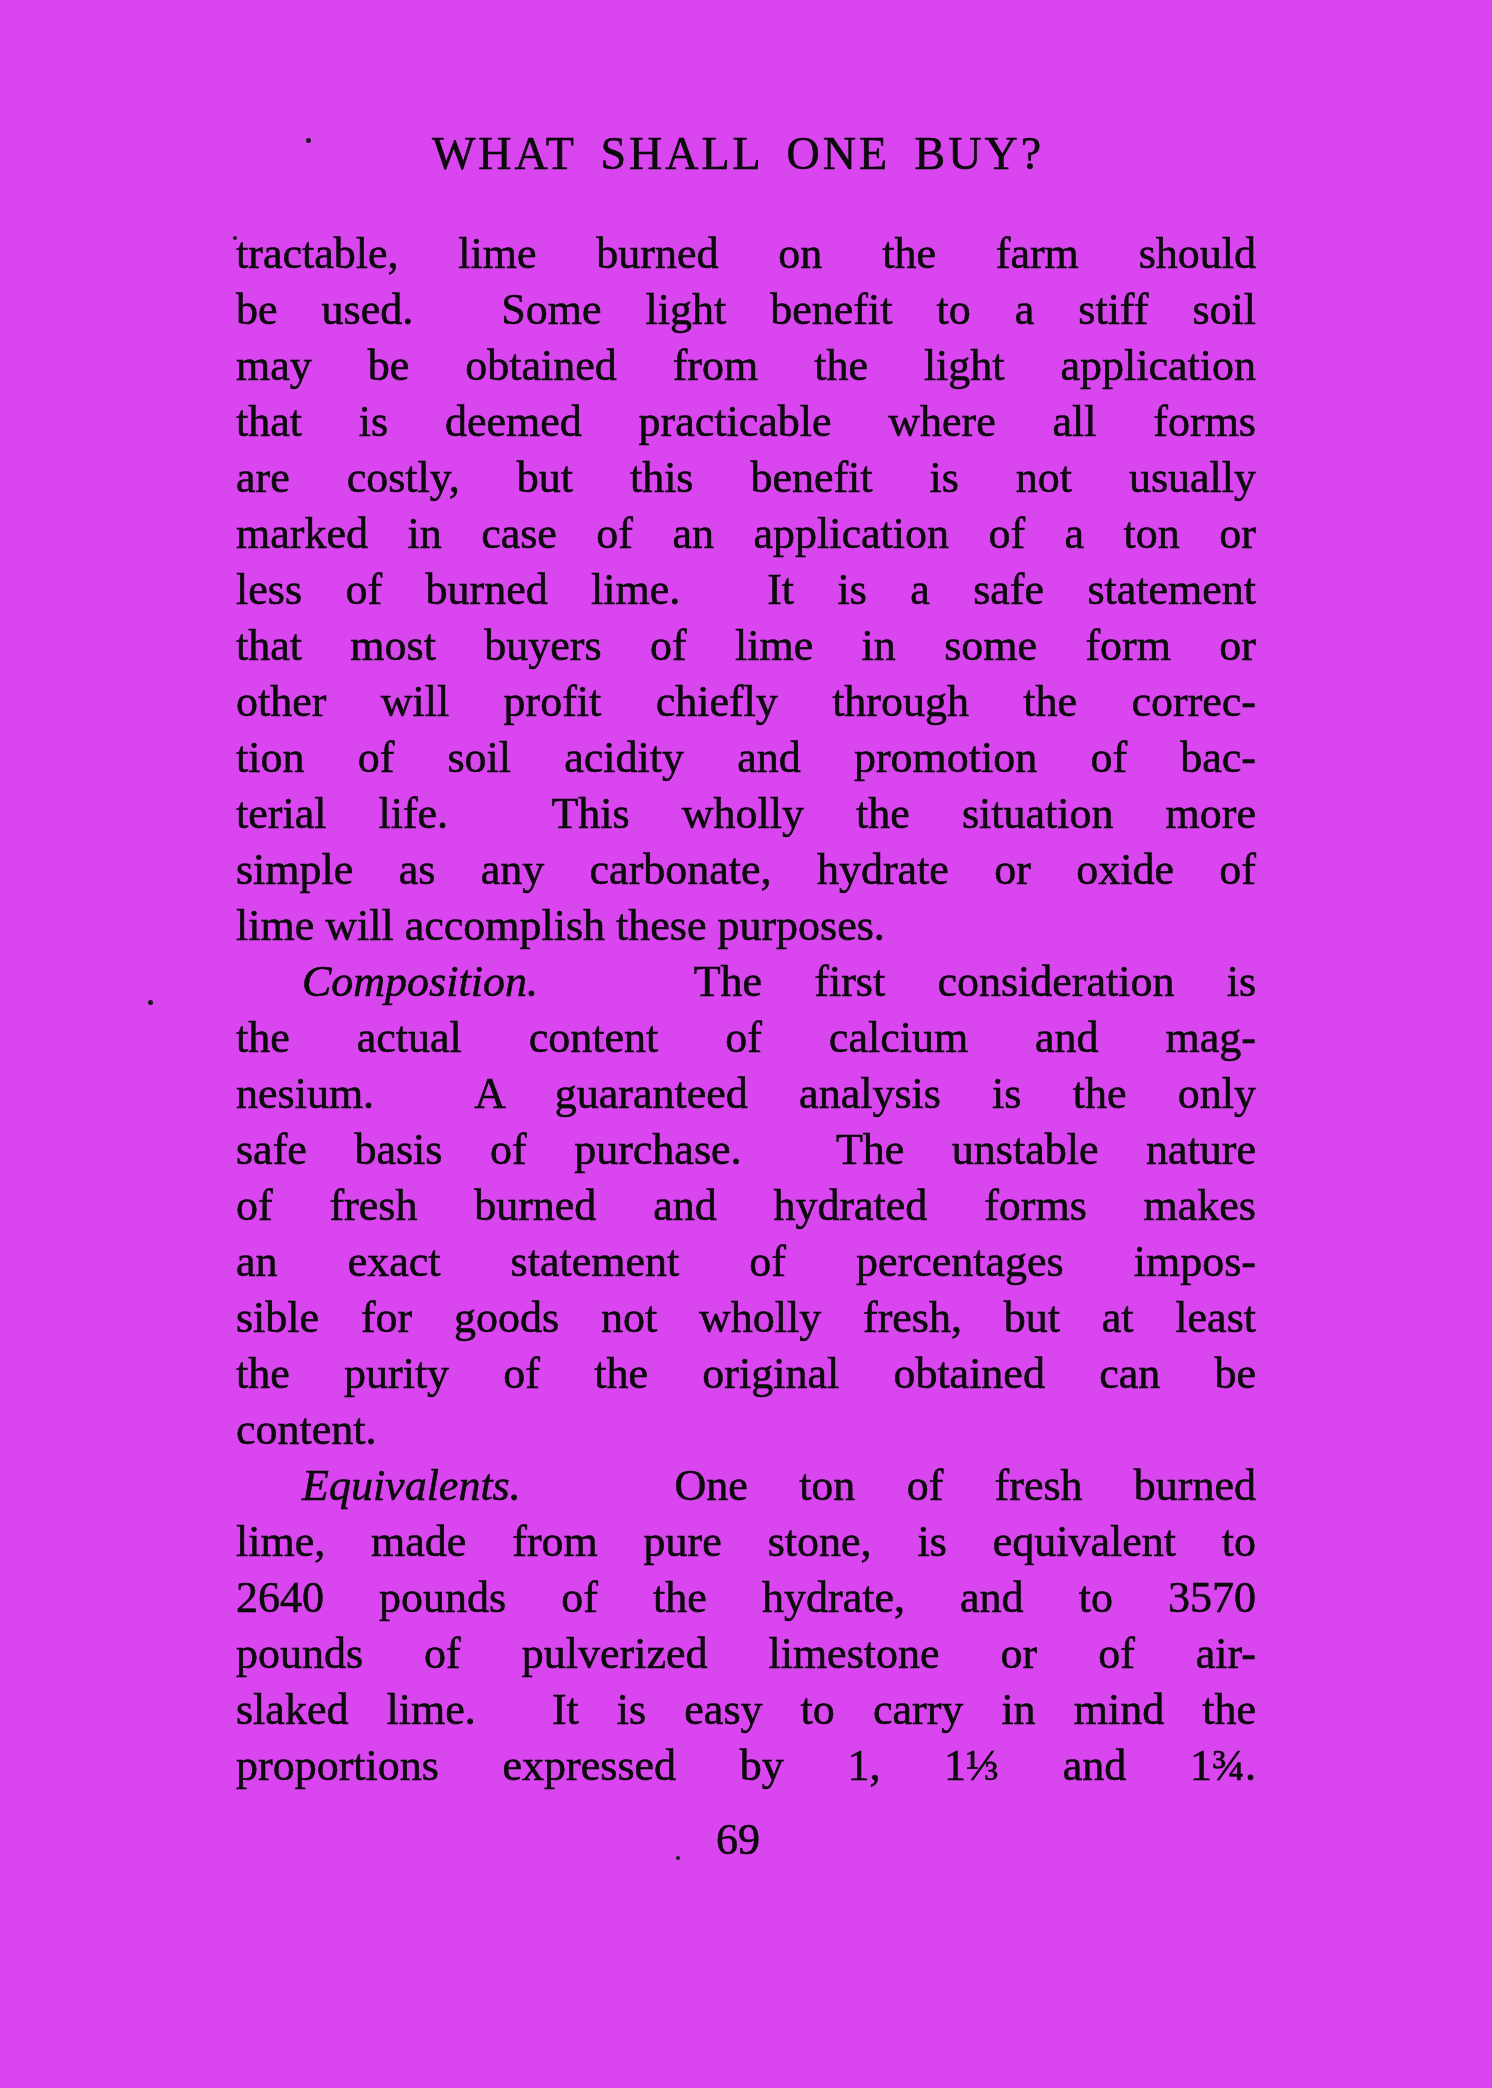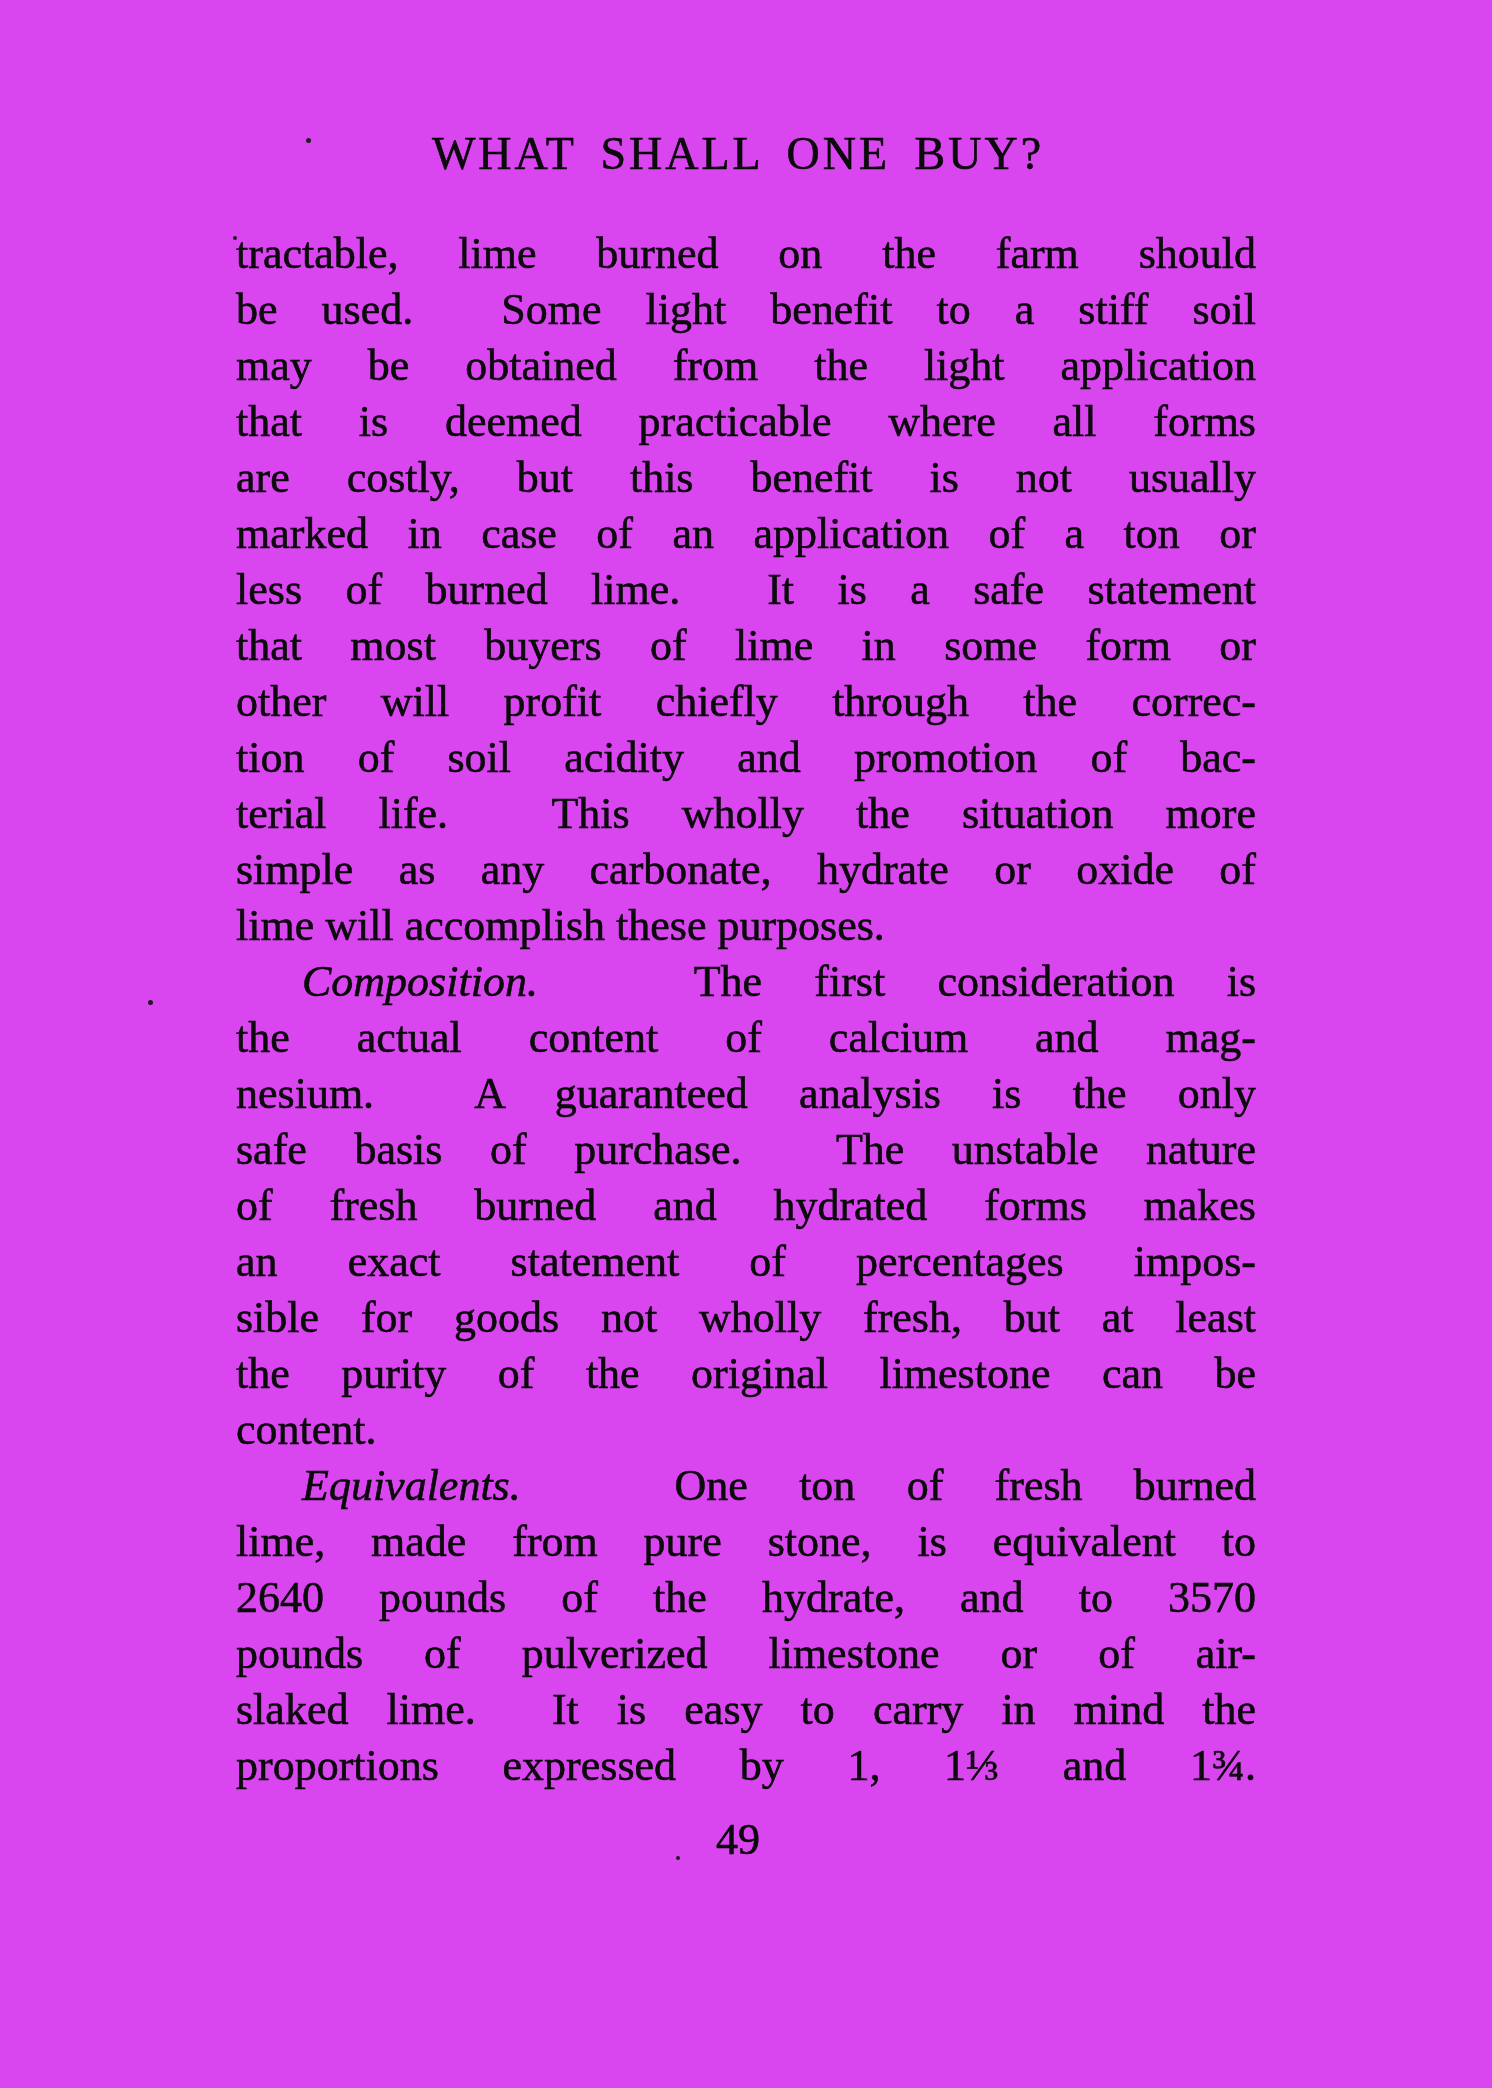--- a/index.html
+++ b/index.html
@@ -90,30 +90,30 @@
       <div class="line">terial life.  This wholly the situation more</div>
       <div class="line">simple as any carbonate, hydrate or oxide of</div>
       <div class="line no-justify">lime will accomplish these purposes.</div>
       <div class="line indent"><span class="italic-lead">Composition.</span>   The first consideration is</div>
       <div class="line">the actual content of calcium and mag-</div>
       <div class="line">nesium.  A guaranteed analysis is the only</div>
       <div class="line">safe basis of purchase.  The unstable nature</div>
       <div class="line">of fresh burned and hydrated forms makes</div>
       <div class="line">an exact statement of percentages impos-</div>
       <div class="line">sible for goods not wholly fresh, but at least</div>
-      <div class="line">the purity of the original limestone can be</div>
+      <div class="line">the purity of the original obtained can be</div>
       <div class="line no-justify">content.</div>
       <div class="line indent"><span class="italic-lead">Equivalents.</span>   One ton of fresh burned</div>
       <div class="line">lime, made from pure stone, is equivalent to</div>
       <div class="line">2640 pounds of the hydrate, and to 3570</div>
       <div class="line">pounds of pulverized limestone or of air-</div>
       <div class="line">slaked lime.  It is easy to carry in mind the</div>
       <div class="line">proportions expressed by 1, 1⅓ and 1¾.</div>
     </div>
 
-  <div class="folio">49</div>
+  <div class="folio">69</div>
 
   <div class="speck" style="left:306px; top:138px; width:5px; height:5px;"></div>
   <div class="speck" style="left:233px; top:236px; width:4px; height:4px;"></div>
   <div class="speck" style="left:148px; top:1000px; width:5px; height:5px;"></div>
   <div class="speck" style="left:676px; top:1856px; width:4px; height:4px;"></div>
 
 </div>
 
 </body></html>

